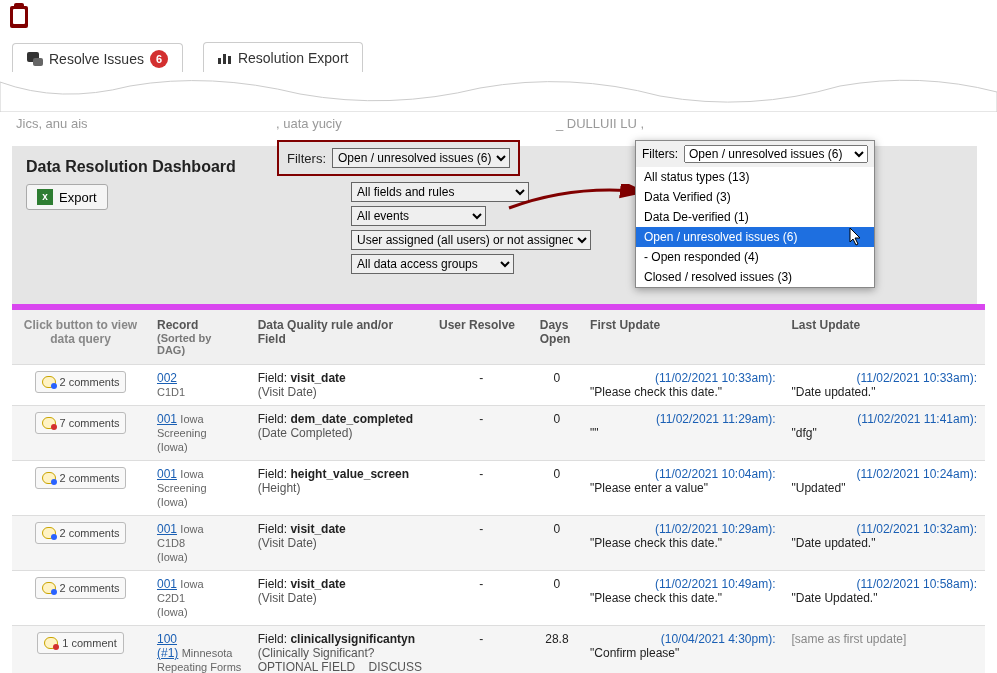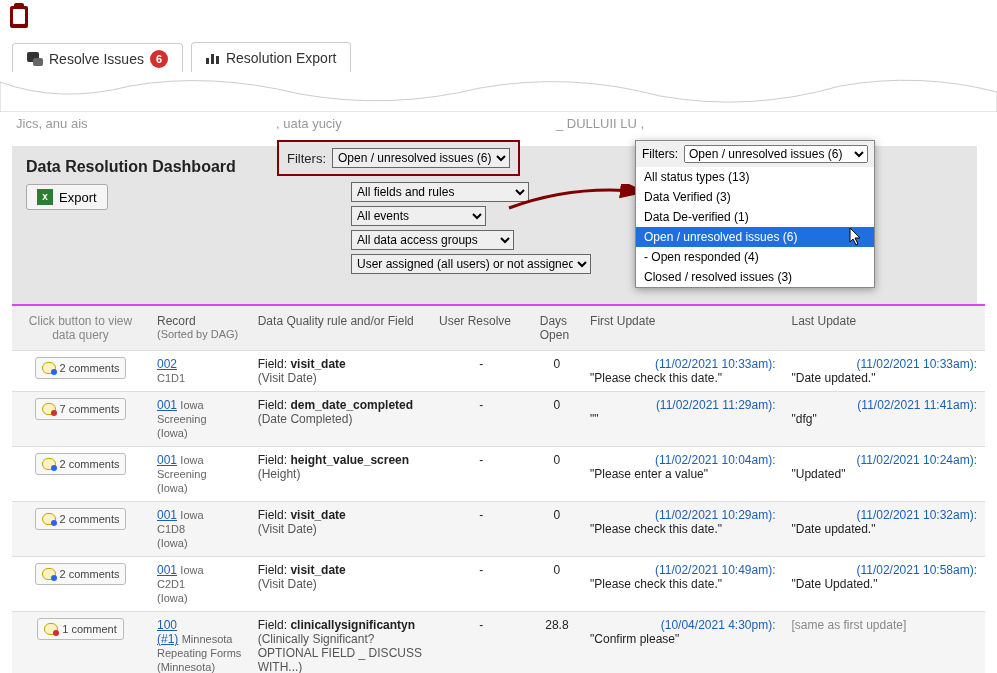--- a/index.html
+++ b/index.html
@@ -1,21 +1,21 @@
 <!DOCTYPE html>
 <html><head>
 <meta charset="utf-8">
 <style>
 * { box-sizing: border-box; margin:0; padding:0; font-family: "Segoe UI", Arial, sans-serif; }
 body { width: 997px; height:673px; background:#fff; position:relative; overflow:hidden; }
 .page-title { color:#800000; font-size:20px; font-weight:bold; padding:6px 10px; display:flex; align-items:center; gap:6px; }
 .clipboard-icon { width:18px; height:22px; background:#800000; border-radius:2px; position:relative; }
 .clipboard-icon::before { content:''; position:absolute; top:-3px; left:4px; width:10px; height:5px; background:#800000; border-radius:2px; }
 .clipboard-icon::after { content:''; position:absolute; top:3px; left:3px; width:12px; height:15px; background:#fff; border-radius:1px; }
-.tabs { margin:8px 12px 0 12px; border-bottom:1px solid #ccc; display:flex; gap:8px; position:relative; }
+.tabs { margin:8px 12px 0 12px; border-bottom:1px solid #ccc; display:flex; gap:20px; position:relative; }
 .tab { padding:6px 14px; border:1px solid #ccc; border-bottom:none; border-radius:4px 4px 0 0; background:#fff; cursor:pointer; font-size:14px; display:flex; align-items:center; gap:6px; color:#333; }
 .tab.active { position:relative; top:1px; background:#fff; font-weight:500; }
 .badge-red { background:#d32f2f; color:#fff; border-radius:50%; min-width:18px; height:18px; display:inline-flex; align-items:center; justify-content:center; font-size:11px; font-weight:bold; padding:0 3px; }
 .chat-icon { width:16px; height:14px; position:relative; }
 .chat-icon::before { content:''; position:absolute; width:12px; height:10px; background:#333; border-radius:2px; left:0; top:0; }
 .chat-icon::after { content:''; position:absolute; width:10px; height:8px; background:#666; border-radius:2px; right:0; bottom:0; }
 .bar-icon { display:inline-block; width:14px; height:12px; position:relative; }
 .bar-icon::before { content:''; position:absolute; left:0; bottom:0; width:3px; height:6px; background:#333; box-shadow: 5px 0 0 #333, 5px -4px 0 #333, 10px 0 0 #333, 10px -2px 0 #333; }
 .torn-edge { margin-top:-2px; height:40px; background:#fff; position:relative; overflow:hidden; }
 .torn-edge svg { width:100%; height:40px; display:block; }
@@ -24,21 +24,21 @@
 .dashboard-panel { background:#e5e5e5; margin:10px 20px 0 12px; padding:12px 14px 6px 14px; position:relative; }
 .dash-row1 { display:flex; align-items:center; }
 .dash-title { font-size:16px; font-weight:bold; color:#222; width:265px; }
 .filter-box { border:2px solid #800000; padding:6px 8px; background:#e5e5e5; display:inline-flex; align-items:center; gap:6px; position:absolute; left:265px; top:-6px; }
 .filters-label { font-size:13px; color:#222; }
 select.filter-select { font-size:12px; padding:1px 1px; border:1px solid #666; background:#efefef; }
 .more-filters { margin-left:325px; margin-top:4px; display:flex; flex-direction:column; gap:4px; align-items:flex-start; }
 .export-btn { border:1px solid #aaa; border-radius:3px; background:#f5f5f5; padding:4px 10px; font-size:13px; display:inline-flex; align-items:center; gap:6px; cursor:pointer; margin-top:8px; }
 .excel-icon { width:16px; height:16px; background:#2e7d32; position:relative; color:#fff; font-size:10px; font-weight:bold; text-align:center; line-height:16px; }
 table.data-table { width:calc(100% - 24px); margin:0 12px; border-collapse:collapse; font-size:13px; }
-table.data-table th { background:#f0f0f0; color:#555; font-weight:400; text-align:left; padding:8px 8px; font-size:12px; border-top:2px solid #d946ef; vertical-align:top; }
+table.data-table th { background:#f0f0f0; color:#555; font-weight:700; text-align:left; padding:8px 8px; font-size:12px; border-top:6px solid #d946ef; vertical-align:top; }
 table.data-table th:first-child { text-align:center; color:#888; }
 table.data-table td { padding:6px 8px; border-top:1px solid #ddd; vertical-align:top; font-size:12px; color:#222; }
 table.data-table tr.alt td { background:#f5f5f5; }
 .comment-btn { border:1px solid #bbb; border-radius:3px; background:#f8f8f8; padding:4px 6px; font-size:11px; display:inline-flex; align-items:center; gap:4px; cursor:pointer; color:#444; white-space:nowrap; }
 .bubble-icon { width:14px; height:12px; background:#fff3c4; border:1px solid #c9a400; border-radius:7px; position:relative; display:inline-block; }
 .bubble-icon.red::after { content:''; position:absolute; right:-2px; bottom:-2px; width:6px; height:6px; background:#d32f2f; border-radius:50%; }
 .bubble-icon.blue::after { content:''; position:absolute; right:-2px; bottom:-2px; width:6px; height:6px; background:#2962ff; border-radius:50%; }
 .rec-link { color:#1a5fb4; text-decoration:underline; font-size:12px; }
 .rec-sub { color:#666; font-size:11px; }
 .update-cell { text-align:right; }
@@ -98,22 +98,22 @@
       </select>
     </div>
   </div>
   <button class="export-btn">
     <span class="excel-icon">x</span>
     <span>Export</span>
   </button>
   <div class="more-filters" style="position:absolute; top:32px;">
     <select class="filter-select" style="width:178px"><option>All fields and rules</option></select>
     <select class="filter-select" style="width:135px"><option>All events</option></select>
+    <select class="filter-select" style="width:240px"><option>User assigned (all users) or not assigned</option></select>
     <select class="filter-select" style="width:163px"><option>All data access groups</option></select>
-    <select class="filter-select" style="width:240px"><option>User assigned (all users) or not assigned</option></select>
   </div>
   <div style="height:88px"></div>
 </div>
 
 <svg class="red-arrow" width="150" height="40">
   <defs>
       <marker id="ah" markerWidth="10" markerHeight="10" refX="8" refY="3" orient="auto">
         <path d="M0,0 L9,3 L0,6 Z" fill="#800000"></path>
       </marker>
     </defs>

